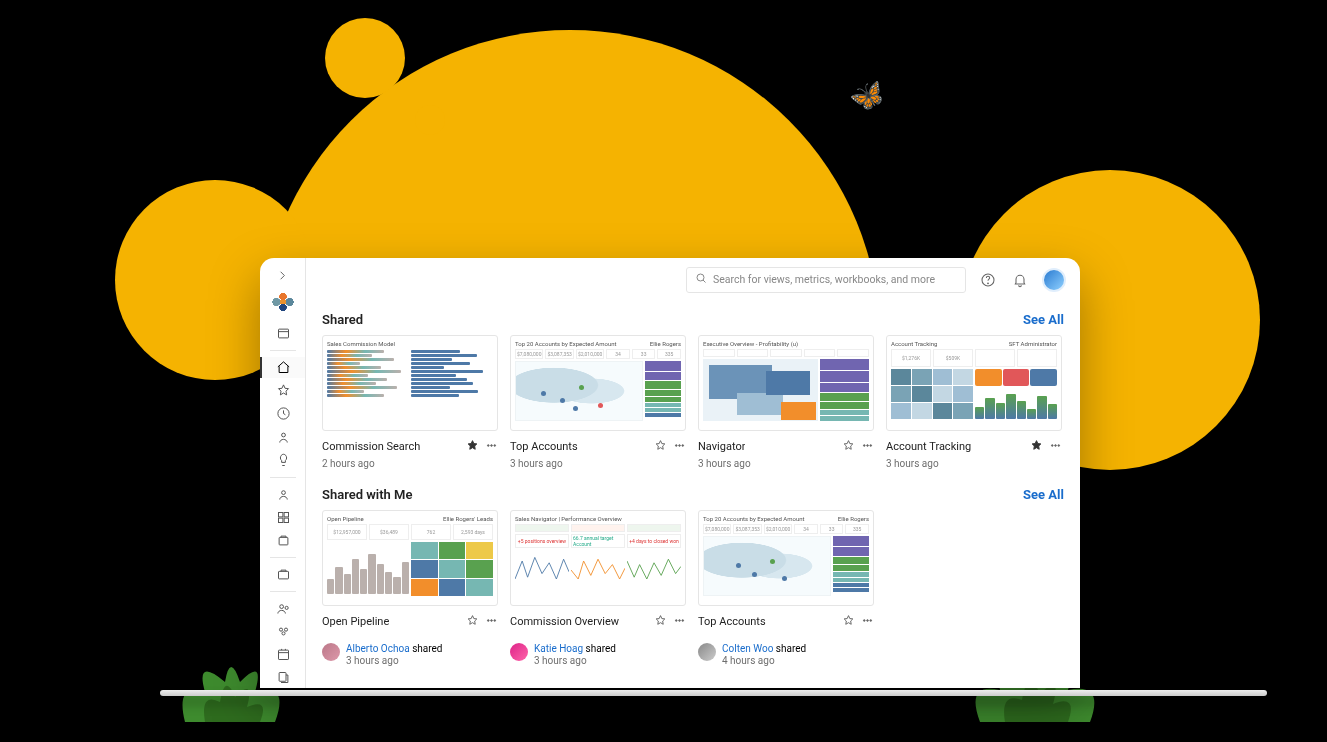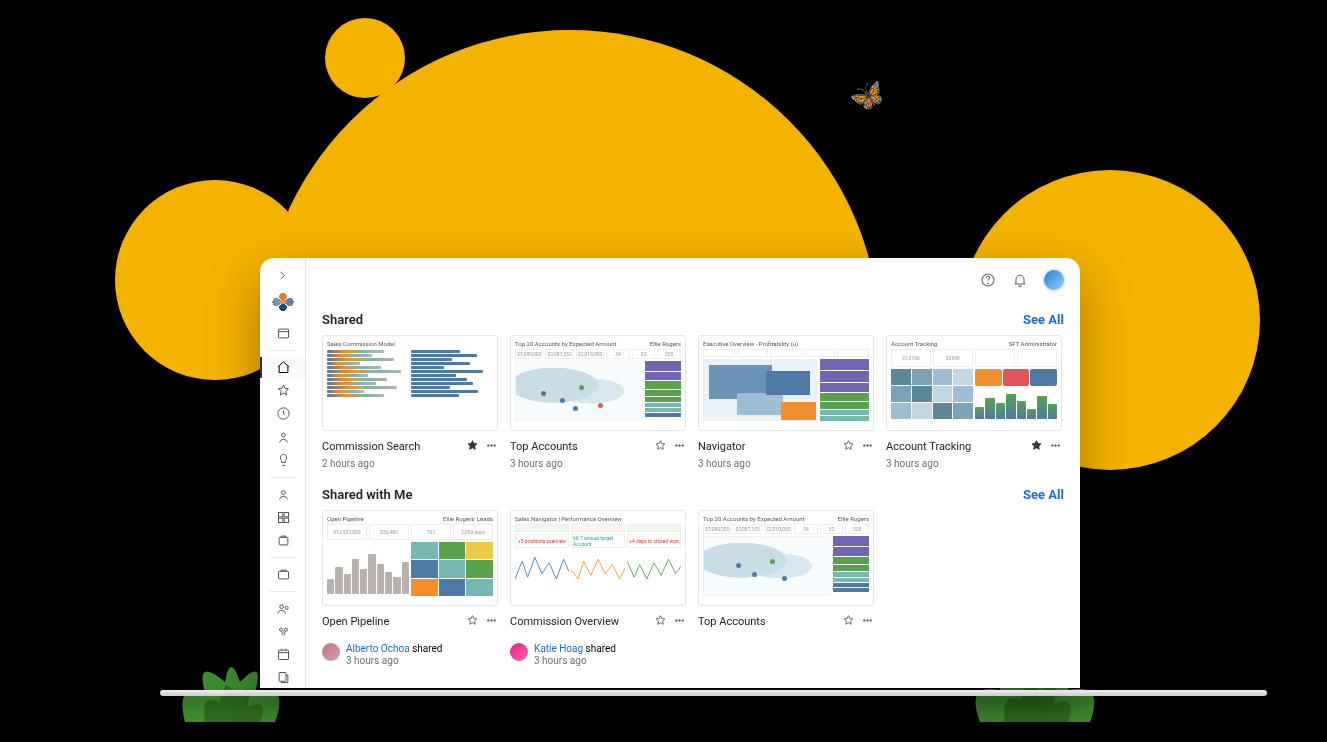--- a/index.html
+++ b/index.html
@@ -207,20 +207,29 @@
     <div class="rail-item">
       <svg viewBox="0 0 24 24">
           <rect x="5" y="4" width="11" height="14" rx="1"></rect>
           <path d="M16 8h3v12H8"></path>
         </svg>
     </div>
   </div>
 
   <div class="main">
     <div class="topbar">
+      <div class="search">
+        <span>
+          <svg viewBox="0 0 24 24">
+              <circle cx="11" cy="11" r="7"></circle>
+              <path d="M21 21l-5-5"></path>
+            </svg>
+        </span>
+        <span>Search for views, metrics, workbooks, and more</span>
+      </div>
       <div class="topicon">
         <svg viewBox="0 0 24 24">
             <circle cx="12" cy="12" r="9"></circle>
             <path d="M9.5 9a2.5 2.5 0 115 0c0 1.5-2.5 2-2.5 4"></path>
             <circle cx="12" cy="17" r=".6" fill="currentColor"></circle>
           </svg>
       </div>
       <div class="topicon">
         <svg viewBox="0 0 24 24">
             <path d="M6 16V11a6 6 0 1112 0v5l1 2H5z"></path>
@@ -606,19 +615,26 @@
               <span><svg viewBox="0 0 24 24">
                     <path d="M12 3l2.5 5.5L20 9l-4 4 1 6-5-3-5 3 1-6-4-4 5.5-.5z"></path>
                   </svg></span>
               <span><svg viewBox="0 0 24 24">
                     <circle cx="6" cy="12" r="1.5" fill="currentColor"></circle>
                     <circle cx="12" cy="12" r="1.5" fill="currentColor"></circle>
                     <circle cx="18" cy="12" r="1.5" fill="currentColor"></circle>
                   </svg></span>
             </span>
           </div>
+          <div class="byline">
+            <div class="av" style="background:linear-gradient(135deg,#888,#ccc)"></div>
+            <div class="who">
+              <div><a>Colten Woo</a> <span>shared</span></div>
+              <div class="when">4 hours ago</div>
+            </div>
+          </div>
         </div>
 
       </div>
     </div>
   </div>
 </div>
 <div class="monitor-shelf"></div>
 
 </body></html>

